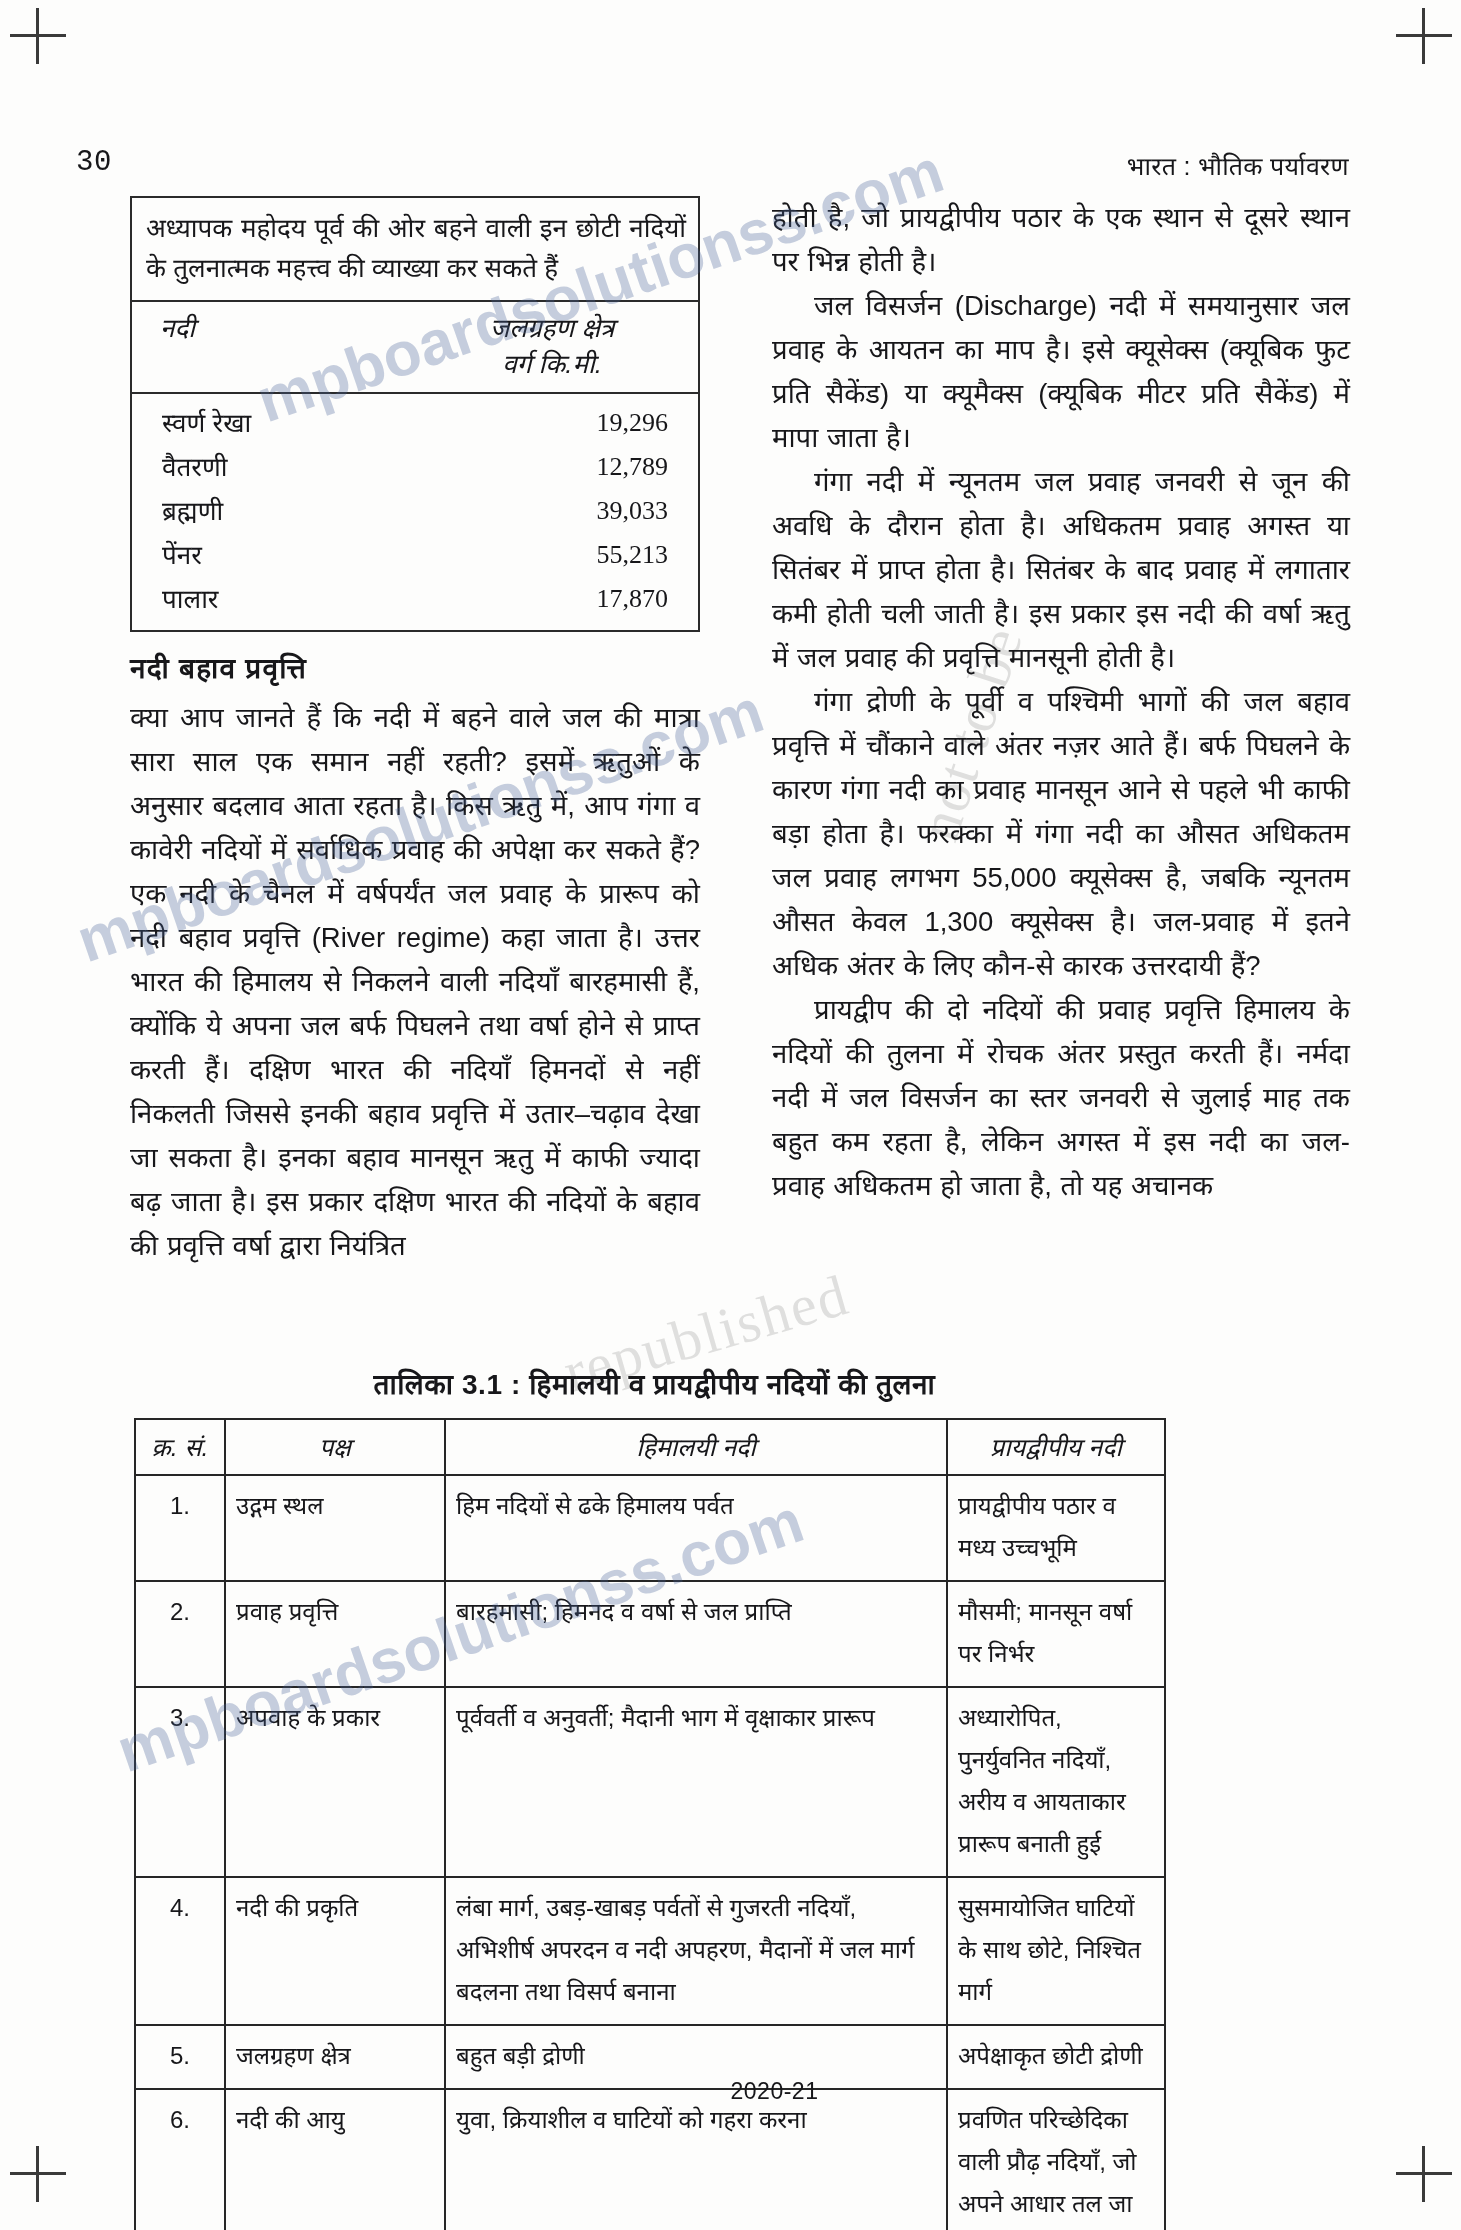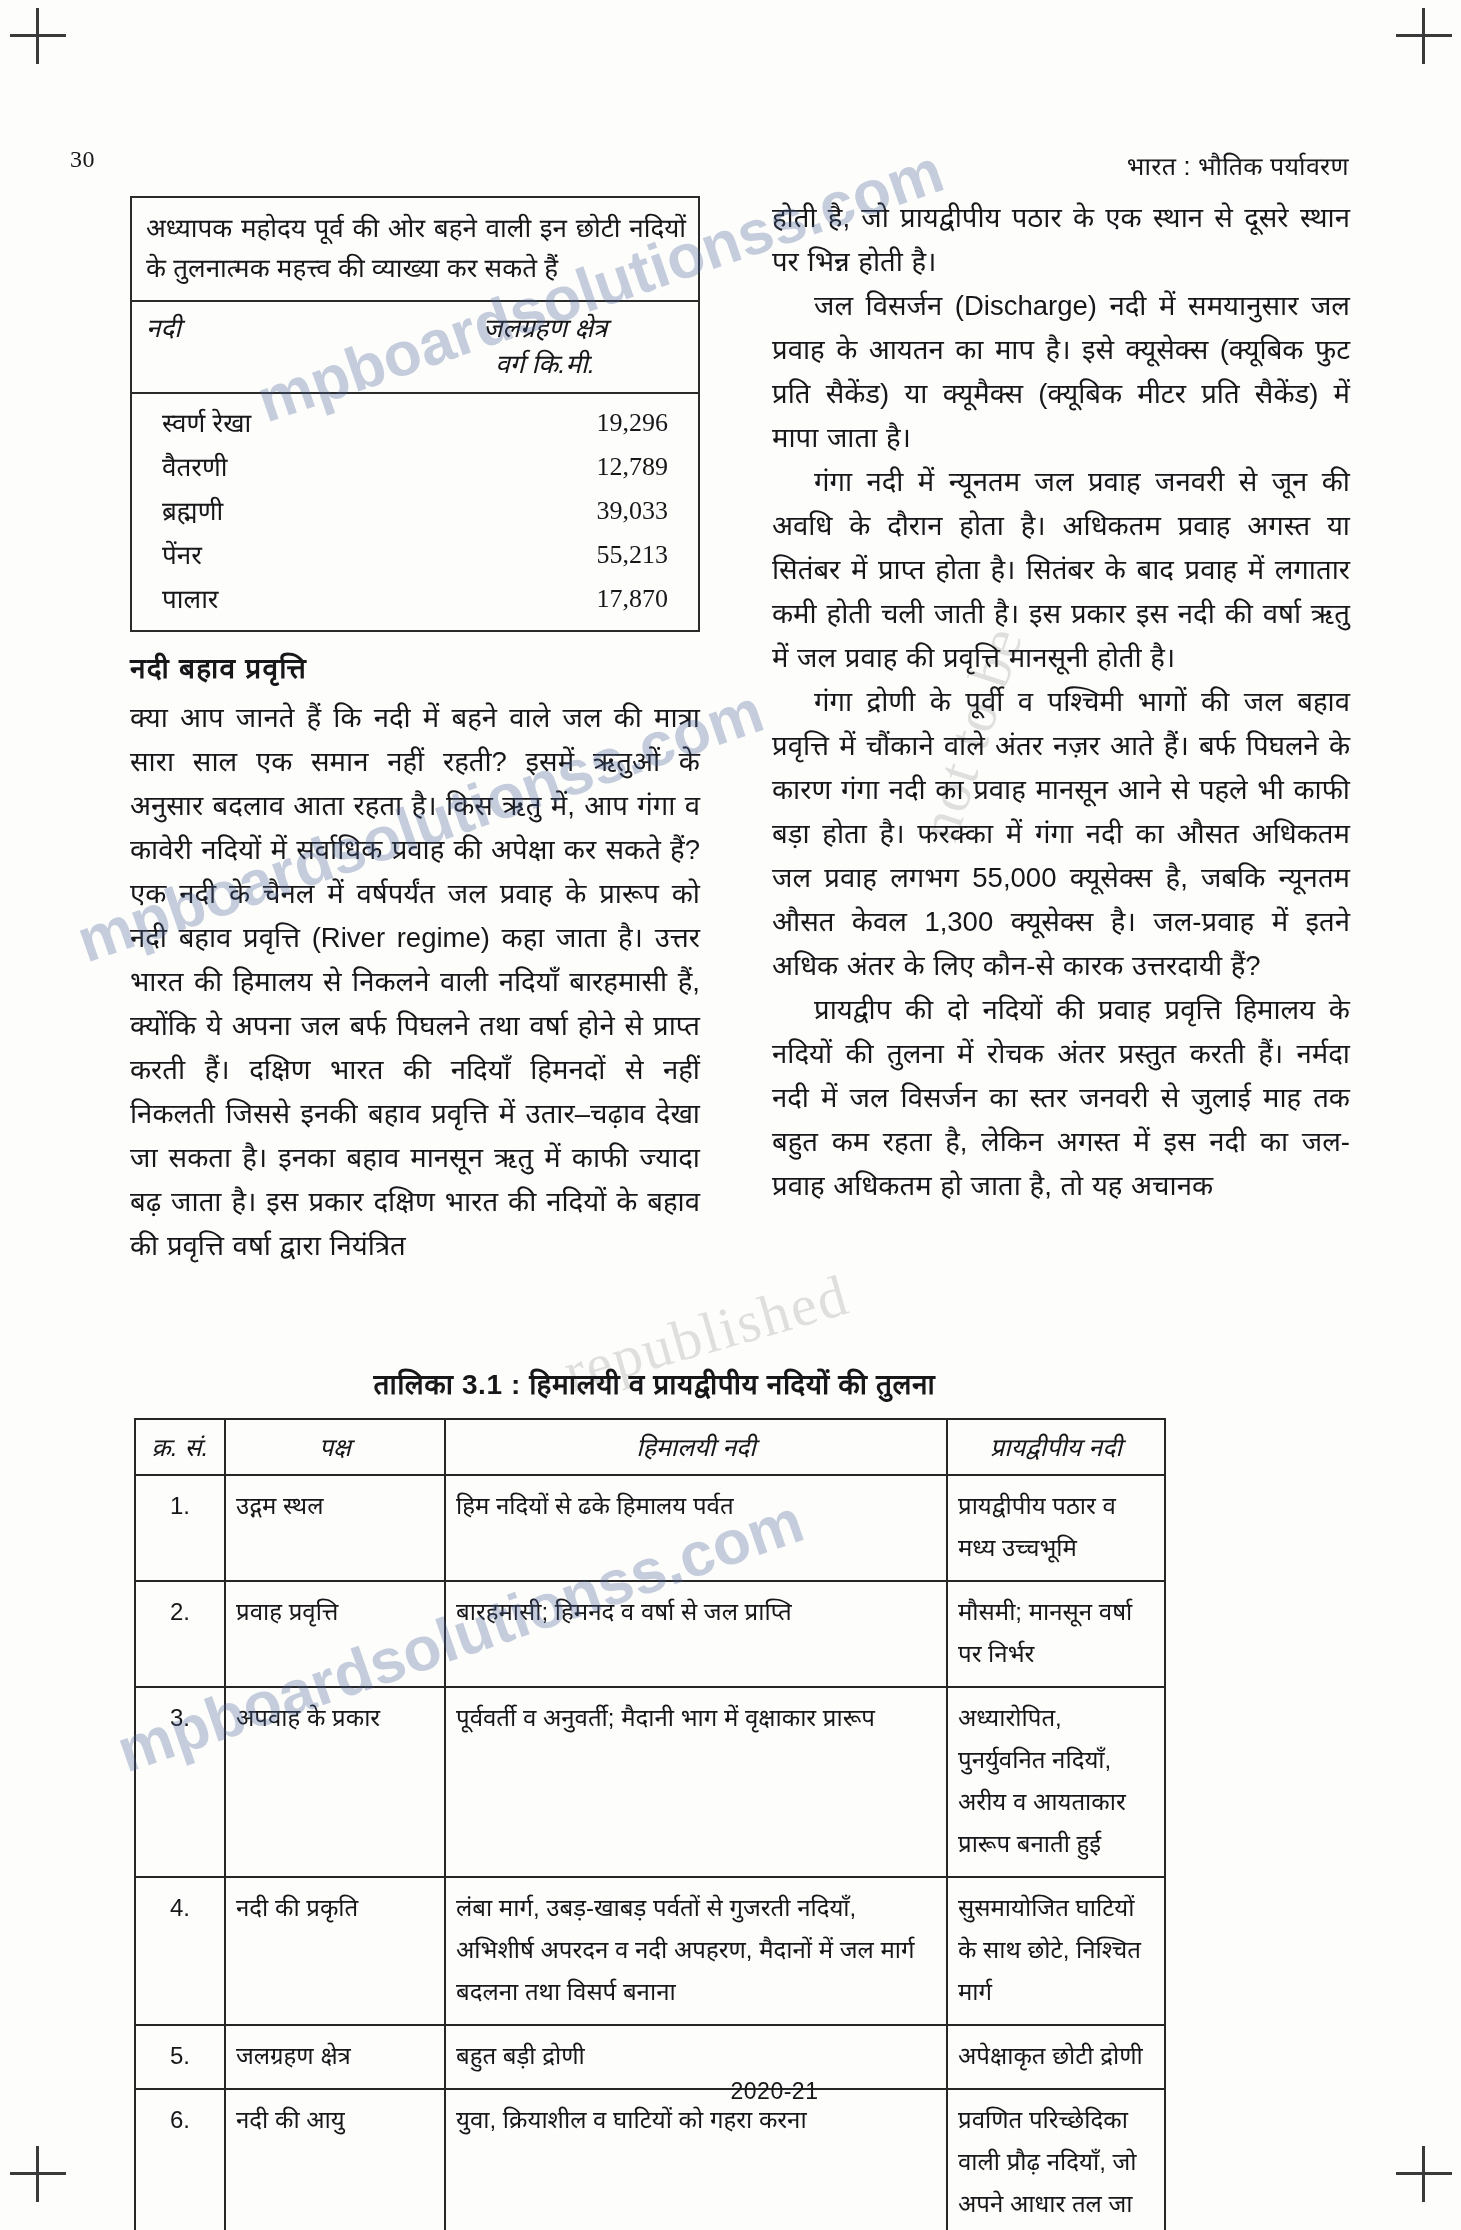--- a/index.html
+++ b/index.html
@@ -32,24 +32,25 @@
   .cropmark::before { left: 0; top: 26px; width: 56px; height: 3px; }
   .cropmark::after  { top: 0; left: 26px; height: 56px; width: 3px; }
   .cm-tl { left: 10px;   top: 8px; }
   .cm-tr { left: 1396px; top: 8px; }
   .cm-bl { left: 10px;   top: 2146px; }
   .cm-br { left: 1396px; top: 2146px; }
 
   
   .folio {
     position: absolute;
-    left: 70px;
+    left: 76px;
     top: 146px;
-    font-size: 24px;
+    font-size: 29px;
     letter-spacing: .5px;
+    font-family: Liberation Mono, monospace;
   }
   .runhead {
     position: absolute;
     right: 112px;
     top: 148px;
     font-size: 25px;
     font-family: "Liberation Sans", "DejaVu Sans", sans-serif;
     letter-spacing: .3px;
     white-space: nowrap;
   }
@@ -106,21 +107,21 @@
   }
   .riverbox table {
     width: 100%;
     border-collapse: collapse;
     font-size: 26px;
     font-family: "Liberation Sans", "DejaVu Sans", sans-serif;
   }
   .riverbox thead th {
     font-style: italic;
     font-weight: normal;
-    padding: 8px 14px 10px 14px;
+    padding: 8px 14px 10px 28px;
     vertical-align: top;
     line-height: 36px;
   }
   .riverbox thead th.c1 { text-align: left; width: 46%; }
   .riverbox thead th.c2 { text-align: center; }
   .riverbox thead tr { border-bottom: 2px solid #2b2b2b; }
   .riverbox tbody td {
     padding: 3px 30px;
     line-height: 38px;
   }

